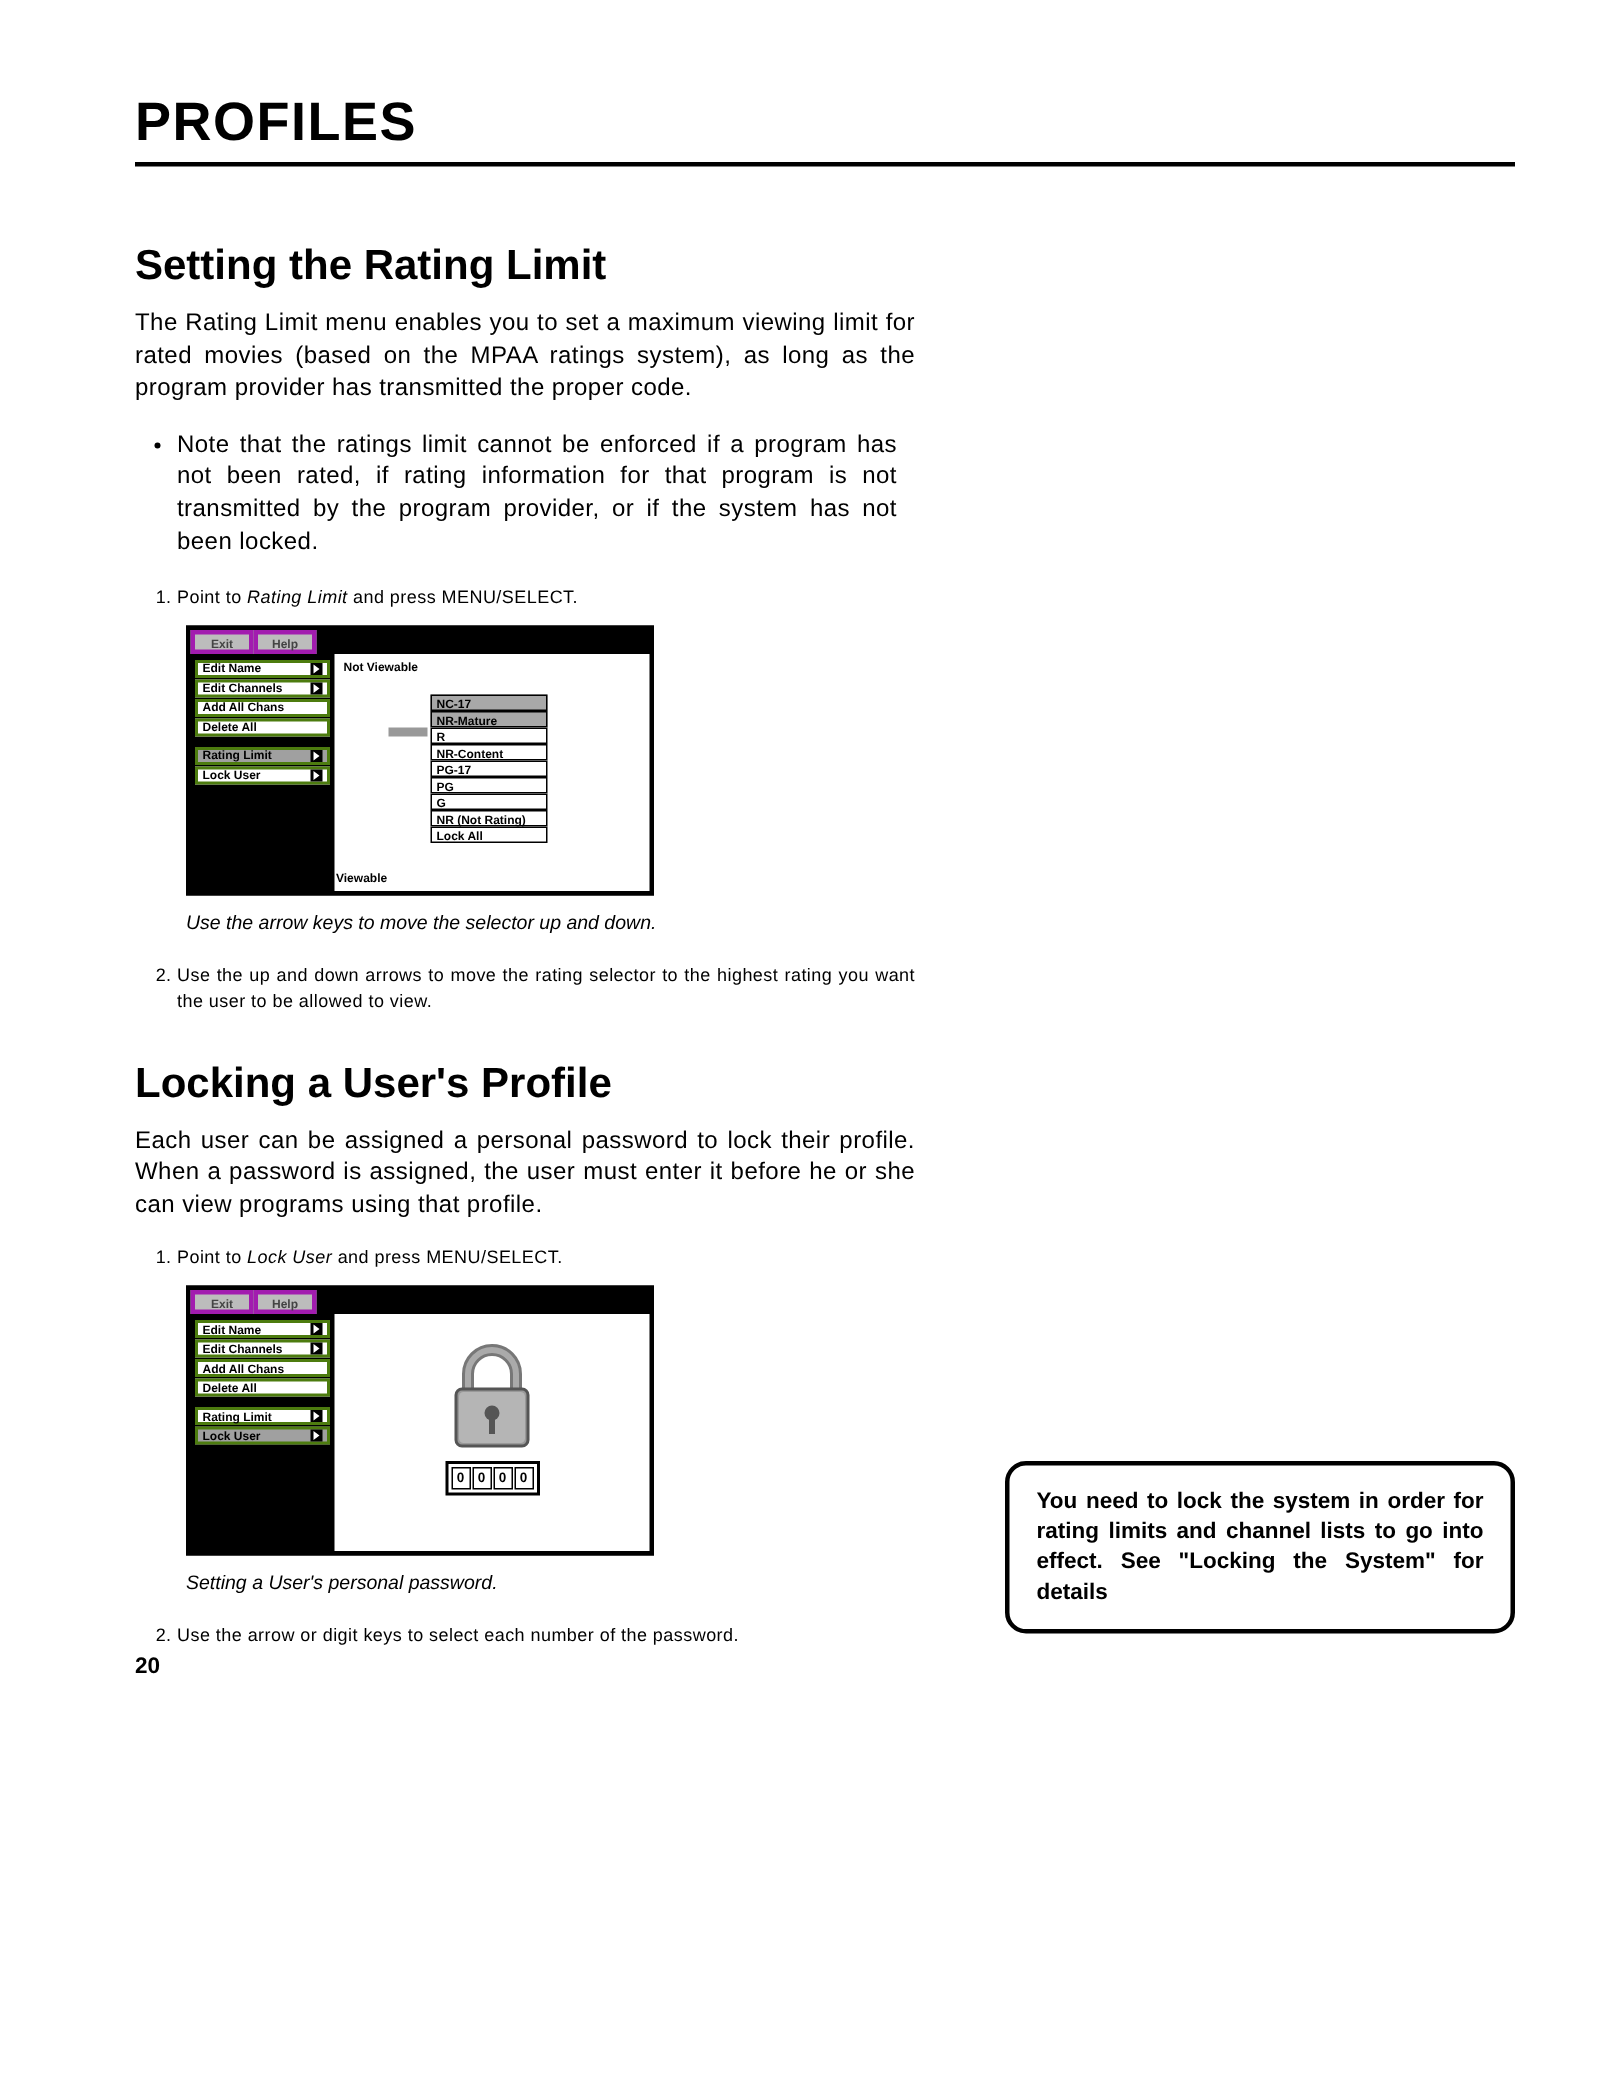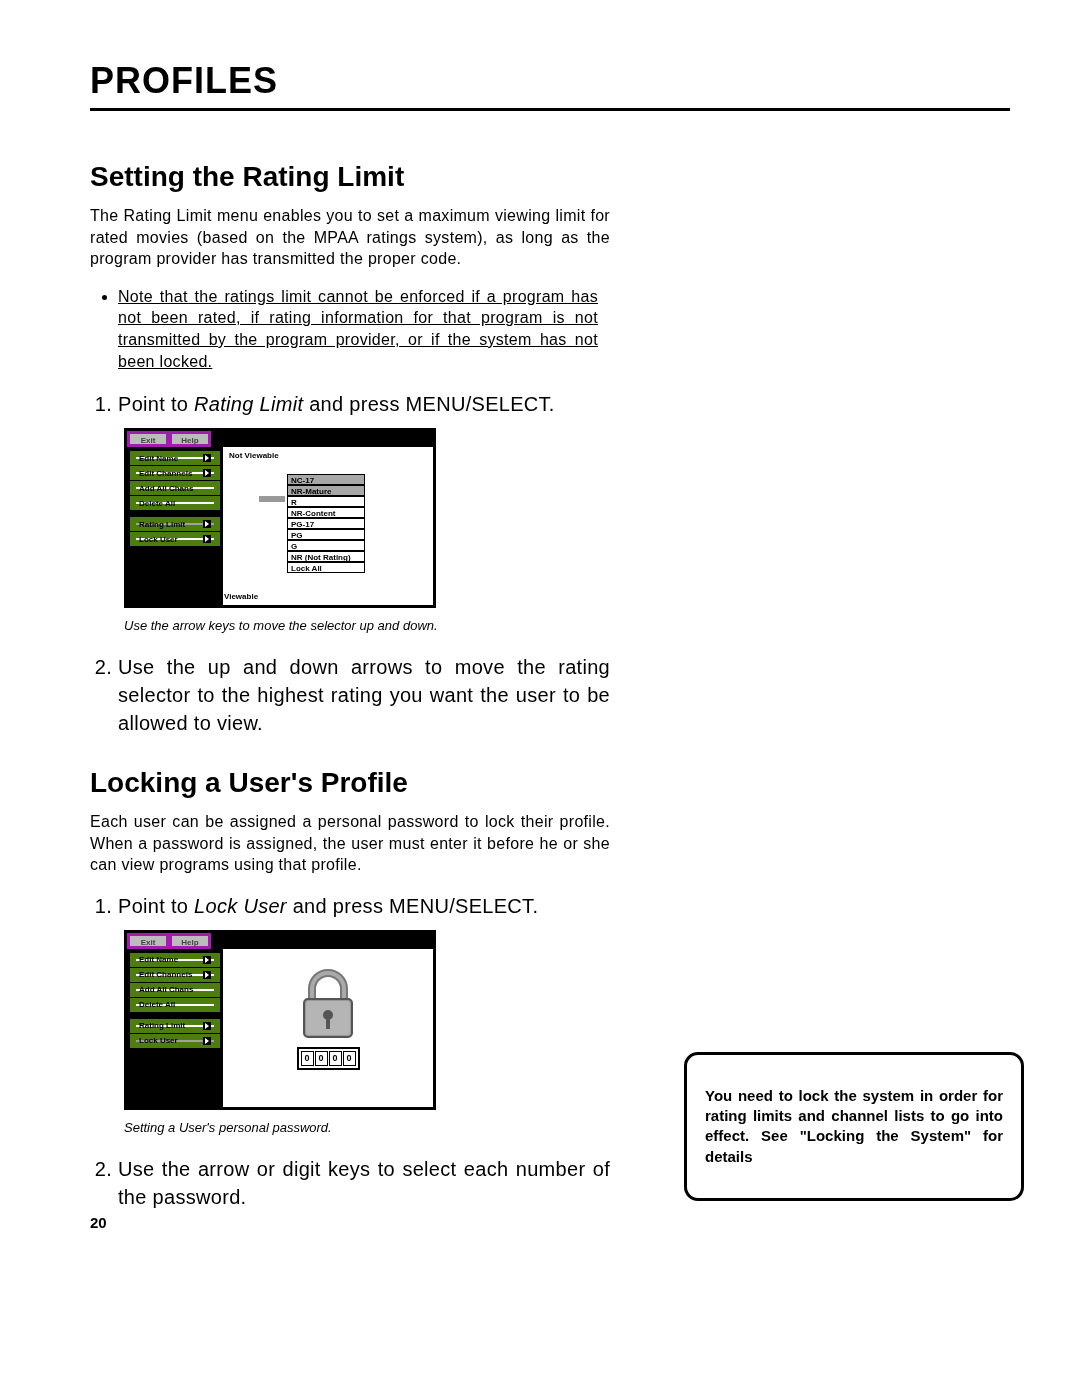--- a/index.html
+++ b/index.html
@@ -36,33 +36,32 @@
   }
   .body-text {
     font-size: 16px;
     line-height: 1.35;
     margin: 0 0 16px 0;
     letter-spacing: 0.3px;
   }
   ul.bullets {
     margin: 0 12px 18px 0;
     padding-left: 28px;
-    text-decoration: underline;
   }
   ul.bullets li {
     font-size: 16px;
     line-height: 1.35;
     letter-spacing: 0.3px;
   }
   ol.steps {
     margin: 0 0 10px 0;
     padding-left: 28px;
   }
   ol.steps li {
-    font-size: 20px;
+    font-size: 12px;
     line-height: 1.4;
     margin-bottom: 10px;
     letter-spacing: 0.3px;
   }
   .ital { font-style: italic; }
   .caption {
     font-size: 13px;
     font-style: italic;
     margin: 10px 0 20px 34px;
   }
@@ -95,21 +94,21 @@
     background: #000;
   }
   .fig-left {
     width: 96px;
     background: #000;
     padding: 4px 3px 12px 3px;
     box-sizing: border-box;
   }
   .menu-item {
     background: #fff;
-    border: 6px solid #4d7c0f;
+    border: 2px solid #4d7c0f;
     font-size: 8px;
     font-weight: 700;
     padding: 1px 3px;
     margin-bottom: 1px;
     display: flex;
     justify-content: space-between;
     align-items: center;
     height: 12px;
     box-sizing: border-box;
   }
@@ -196,26 +195,26 @@
     width: 11px;
     height: 13px;
     border: 1px solid #000;
     font-size: 9px;
     font-weight: 700;
     text-align: center;
     line-height: 13px;
   }
   .note-box {
     position: absolute;
-    right: 56px;
+    right: 70px;
     bottom: 60px;
     width: 340px;
     border: 3px solid #000;
     border-radius: 14px;
-    padding: 31px 18px;
+    padding: 14px 18px;
     box-sizing: border-box;
     font-size: 15px;
     font-weight: 700;
     line-height: 1.35;
     text-align: justify;
   }
   .page-number {
     position: absolute;
     left: 90px;
     bottom: 30px;

